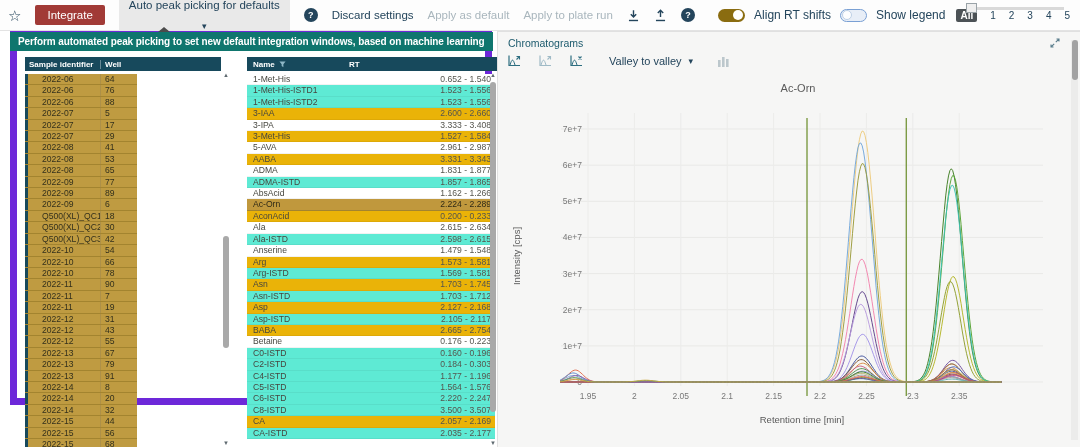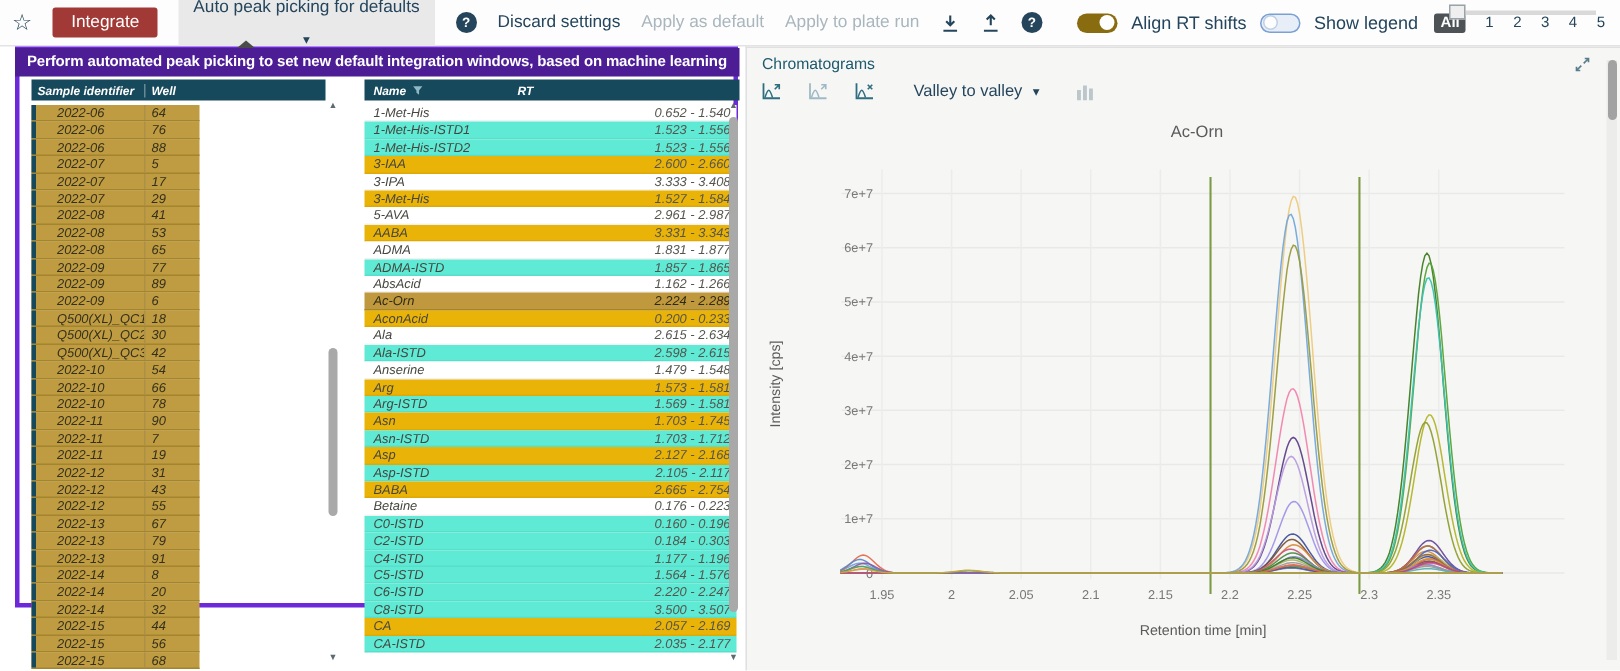--- a/index.html
+++ b/index.html
@@ -27,25 +27,25 @@
   .toggle.off .knob { left:1px; top:0.5px; background:#fdfdfe; border:1px solid #bed0e6; }
   .toggle-label { font-size:12px; color:#24455c; }
   #count-selector { display:flex; align-items:center; gap:13px; margin-left:2px; }
   .count-opt { font-size:10px; color:#24455c; cursor:pointer;text-align:center; }
   .count-opt.selected { background:#4c5256; color:#fff; font-weight:bold; padding:1px 4px; border-radius:2px; }
   #mini-slider { position:absolute; left:966px; top:3px; width:98px; height:10px; }
   #mini-slider .track { position:absolute; left:0; top:4px; width:98px; height:3px; background:#d9d9d9; }
   #mini-slider .handle { position:absolute; left:0; top:0; width:11px; height:10px; background:#efefef; border:1px solid #9aa3a8; cursor:pointer; }
 
   
-  #tooltip { position:absolute; left:10px; top:32px; z-index:30; background:#4c1d95; color:#fff; font-size:10px; font-weight:bold; padding:4px 8px; white-space:nowrap; letter-spacing:-0.1px; }
+  #tooltip { position:absolute; left:10px; top:32px; z-index:30; background:#0f766e; color:#fff; font-size:10px; font-weight:bold; padding:4px 8px; white-space:nowrap; letter-spacing:-0.1px; }
   #tooltip .tip-caret { position:absolute; top:-5px; left:148px; width:0; height:0; border-left:6px solid transparent; border-right:6px solid transparent; border-bottom:5px solid #4b4b4b; }
 
   
-  #tables-panel { position:absolute; left:10px; top:31px; width:482px; height:374px; background:#fff; border:3px solid #6d28d9;font-style:italic; }
+  #tables-panel { position:absolute; left:10px; top:31px; width:482px; height:374px; background:#fff; border:7px solid #6d28d9; }
   .tbl-header { position:absolute; top:19px; height:14px; background:#17495c; color:#fff; font-size:8px; font-weight:bold; display:flex; align-items:center; }
   #sample-header { left:8px; width:196px; }
   #sample-header .h1 { width:75px; padding-left:4px; }
   #sample-header .h2 { padding-left:4px; border-left:1px solid rgba(255,255,255,0.35); }
   #name-header { left:230px; width:250px; }
   #name-header .h1 { width:100px; padding-left:6px; display:flex; align-items:center; gap:4px; }
   #name-header .h2 { padding-left:2px; }
   .expand-btn { position:absolute; cursor:pointer; }
 
   #sample-rows { position:absolute; left:8px; top:36px; width:196px; }

